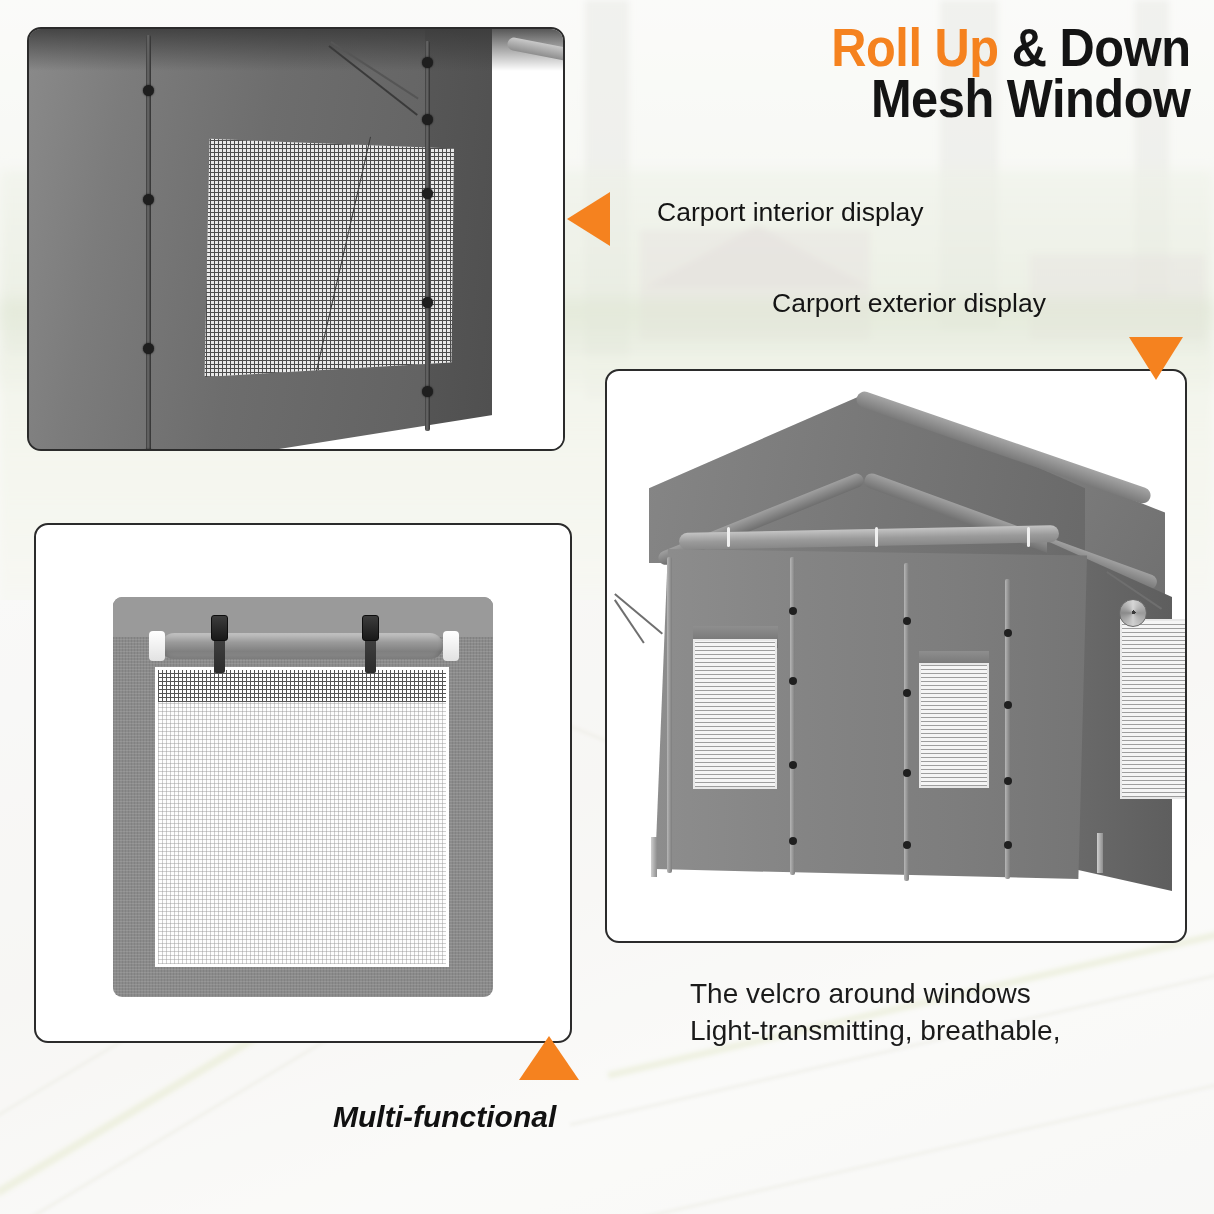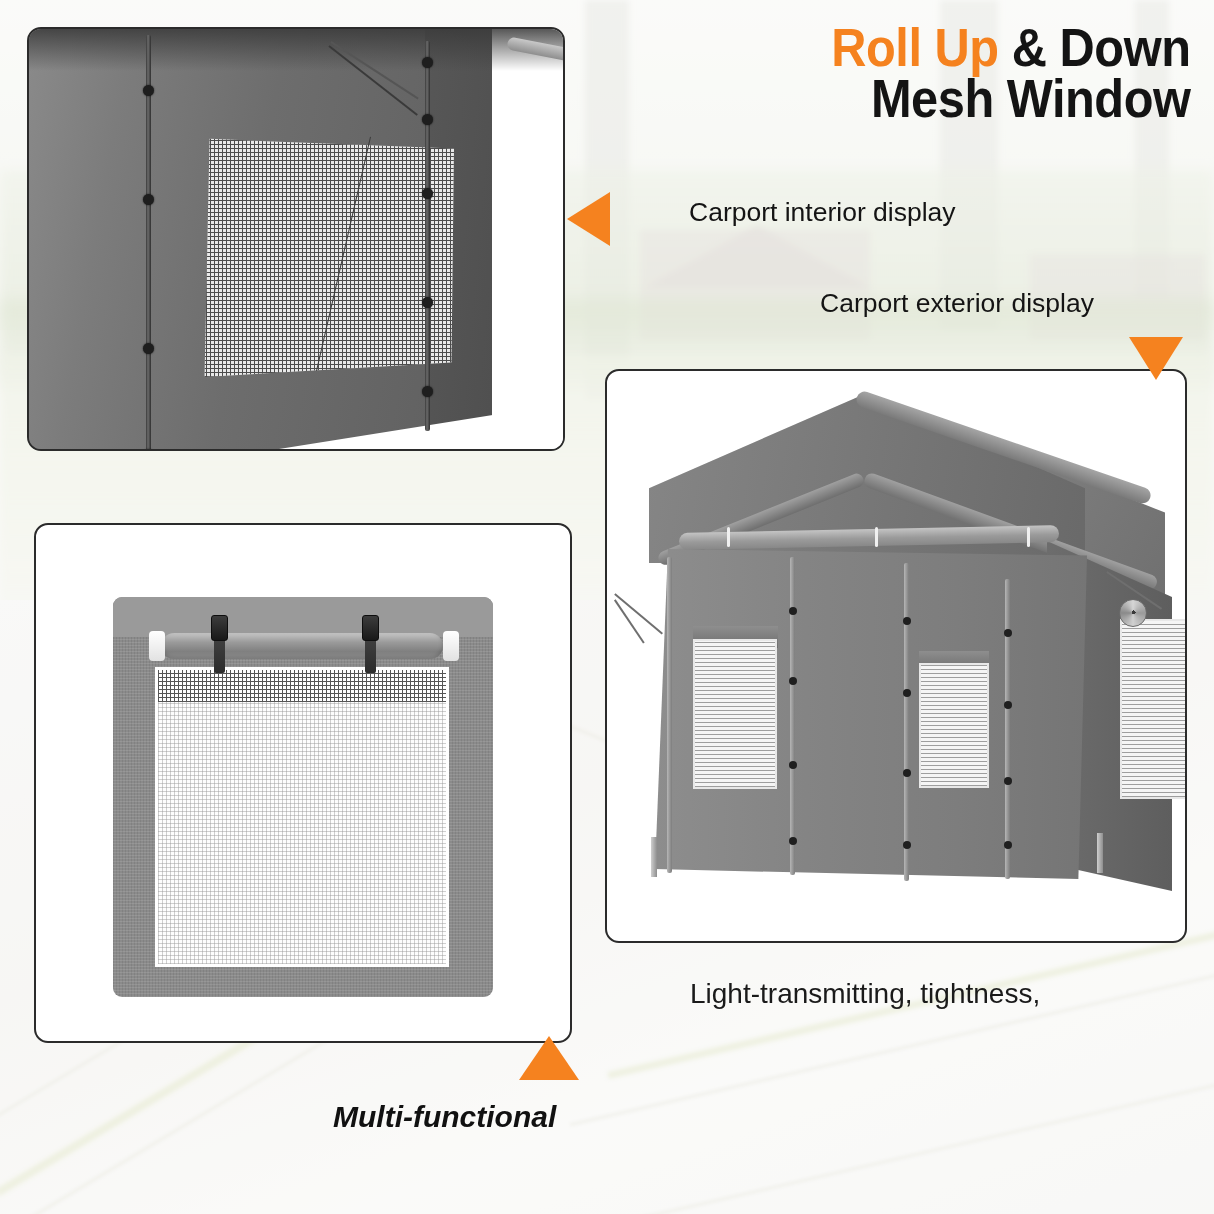--- a/index.html
+++ b/index.html
@@ -267,22 +267,22 @@
     transform:scaleX(.92); transform-origin:right top;
     white-space:nowrap;
   }
   #title .hl { color:#F5821F; }
   #title .l2 { display:block; }
 
   .callout {
     position:absolute; z-index:5;
     font-size:26.5px; color:#141414; white-space:nowrap;
   }
-  #callout-interior { left:657px; top:197px;margin-left:32px; }
-  #callout-exterior { left:820px; top:288px; }
+  #callout-interior { left:657px; top:197px; }
+  #callout-exterior { left:772px; top:288px; }
 
   .tri { position:absolute; z-index:5; width:0; height:0; }
   #tri-left {
     left:567px; top:192px;
     border-top:27px solid transparent; border-bottom:27px solid transparent;
     border-right:43px solid #F5821F;
   }
   #tri-down {
     left:1129px; top:337px;
     border-left:27px solid transparent; border-right:27px solid transparent;
@@ -433,14 +433,15 @@
 <div class="tri" id="tri-left"></div>
 <div class="callout" id="callout-interior">Carport interior display</div>
 
 <div class="callout" id="callout-exterior">Carport exterior display</div>
 <div class="tri" id="tri-down"></div>
 
 <div class="tri" id="tri-up"></div>
 <div id="multifunctional">Multi-functional</div>
 
 <div id="desc">
-  <div>Light-transmitting, tightness,</div>
+  <div>The velcro around windows</div>
+  <div>Light-transmitting, breathable,</div>
 </div>
 
 </body></html>

